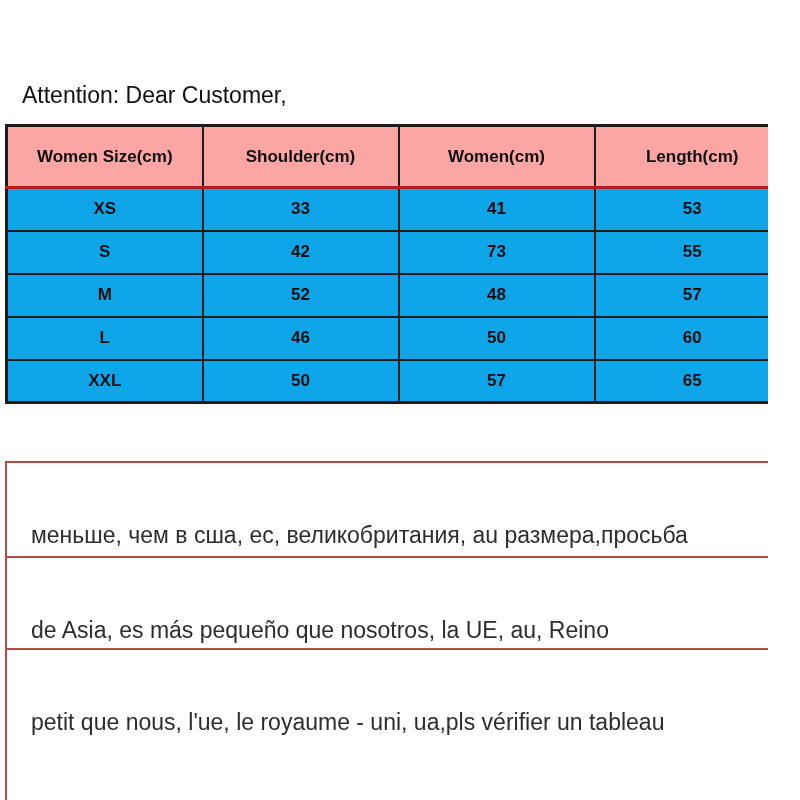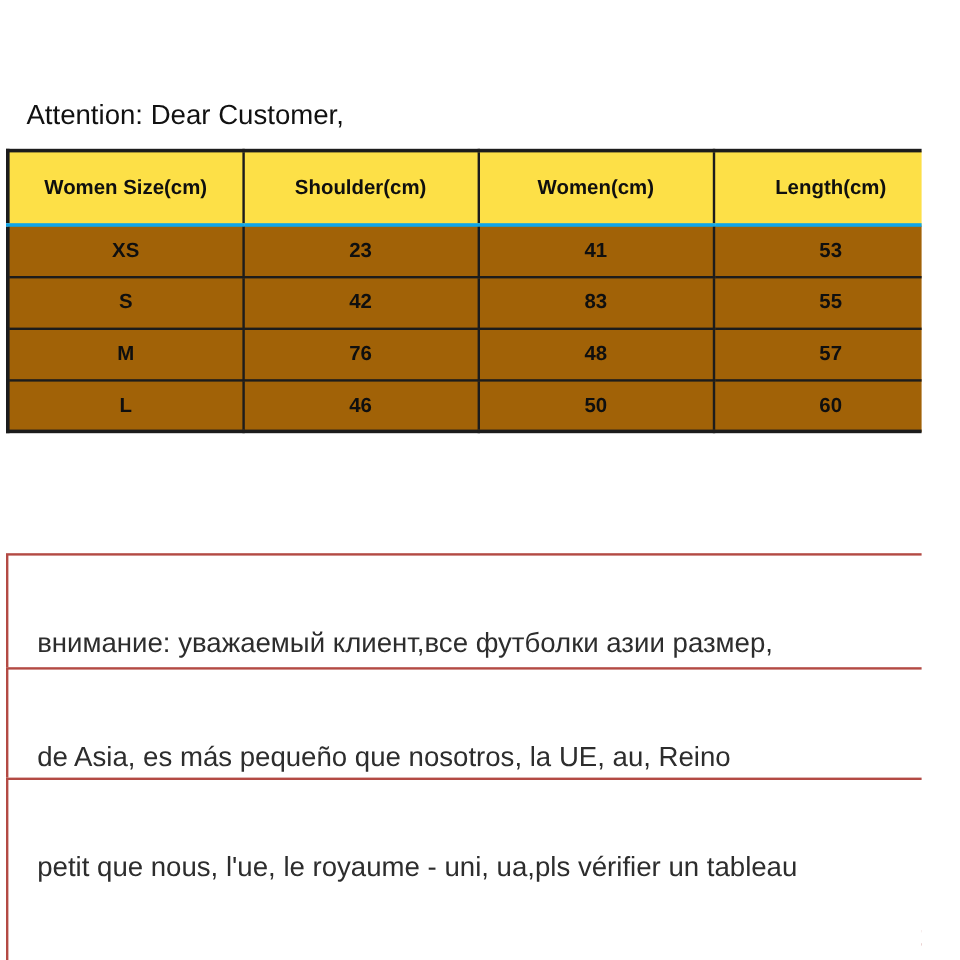--- a/index.html
+++ b/index.html
@@ -37,25 +37,25 @@
   .size-table th, .size-table td {
     border: 2px solid #1c1c1c;
     text-align: center;
     vertical-align: middle;
     color: #0f0f0f;
     font-weight: bold;
     font-size: 17px;
   }
   .size-table table, .size-table { border: 3px solid #1c1c1c; }
   .size-table thead th {
-    background: #fde047;
+    background: #fca5a5;
     height: 62px;
-    border-bottom: 3px solid #0ea5e9;
+    border-bottom: 3px solid #b91c1c;
   }
-  .size-table tbody td { height: 43px; background: #a16207; }
+  .size-table tbody td { height: 43px; background: #0ea5e9; }
 
   
   .notice-box {
     position: absolute;
     left: 5px;
     width: 785px;
     border: 2px solid #b34a44;
     background: #ffffff;
     color: #2d2d2d;
     font-size: 23px;
@@ -84,47 +84,52 @@
       <tr>
         <th>Women Size(cm)</th>
         <th>Shoulder(cm)</th>
         <th>Women(cm)</th>
         <th>Length(cm)</th>
       </tr>
     </thead>
     <tbody>
       <tr>
         <td>XS</td>
-        <td>23</td>
+        <td>33</td>
         <td>41</td>
         <td>53</td>
       </tr>
       <tr>
         <td>S</td>
         <td>42</td>
-        <td>83</td>
+        <td>73</td>
         <td>55</td>
       </tr>
       <tr>
         <td>M</td>
-        <td>76</td>
+        <td>52</td>
         <td>48</td>
         <td>57</td>
       </tr>
       <tr>
         <td>L</td>
         <td>46</td>
         <td>50</td>
         <td>60</td>
       </tr>
+      <tr>
+        <td>XXL</td>
+        <td>50</td>
+        <td>57</td>
+        <td>65</td>
+      </tr>
     </tbody>
   </table>
 
   <div class="notice-box ru">
-    <span class="notice-line">внимание: уважаемый клиент,все футболки азии размер,</span>
     <span class="notice-line">меньше, чем в сша, ес, великобритания, au размера,просьба</span>
     <span class="notice-line">проверить размер карты, когда заказ!</span>
   </div>
 
   <div class="notice-box es">
     <span class="notice-line">de Asia, es más pequeño que nosotros, la UE, au, Reino</span>
     <span class="notice-line">Unido,¡Pls comprobar tabla de tamaño cuando lugar una orden!</span>
   </div>
 
   <div class="notice-box fr">

